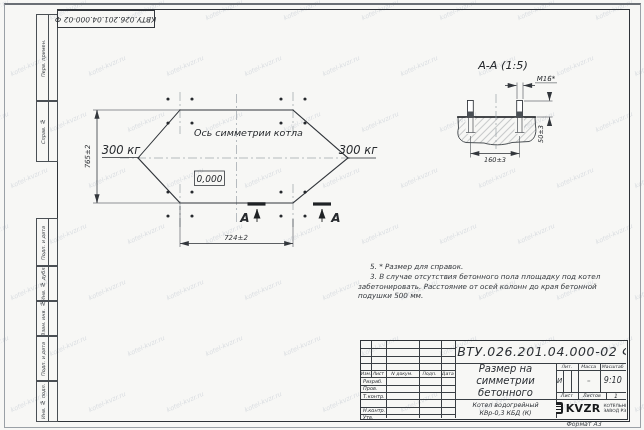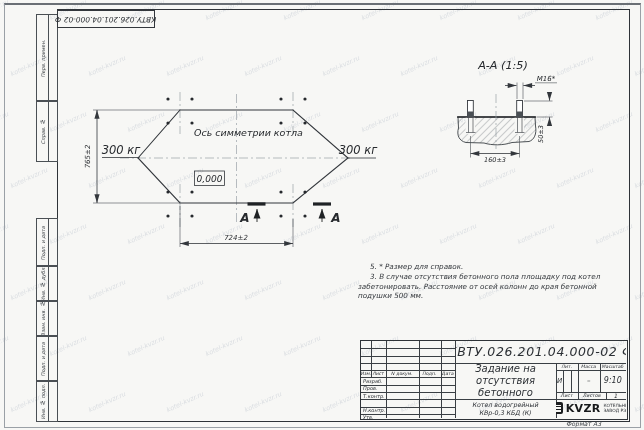--- a/index.html
+++ b/index.html
@@ -332,22 +332,22 @@
   <div class="cell" style="left:57.5px;top:29.1px;width:22px;height:7.3px;font-size:4.6px;">Подп.</div>
   <div class="cell" style="left:79.5px;top:29.1px;width:14.5px;height:7.3px;font-size:4.6px;">Дата</div>
 
   <div class="cell lbl" style="left:0;top:36.4px;width:24.5px;height:7.2px;font-size:5px;">Разраб.</div>
   <div class="cell lbl" style="left:0;top:43.6px;width:24.5px;height:7.3px;font-size:5px;">Пров.</div>
   <div class="cell lbl" style="left:0;top:50.9px;width:24.5px;height:7.3px;font-size:5px;">Т.контр.</div>
   <div class="cell lbl" style="left:0;top:65.5px;width:24.5px;height:7.2px;font-size:5px;">Н.контр.</div>
   <div class="cell lbl" style="left:0;top:72.7px;width:24.5px;height:7.3px;font-size:5px;">Утв.</div>
 
   <div class="cell doc-title" style="left:94px;top:21.8px;width:101px;height:36.4px;">
-    <span>Задание на</span>
-    <span>отсутствия</span>
+    <span>Размер на</span>
+    <span>симметрии</span>
     <span>бетонного</span>
   </div>
   <div class="cell product" style="left:94px;top:58.2px;width:101px;height:19px;">
     <span>Котел водогрейный</span>
     <span>КВр-0,3 КБД (К)</span>
   </div>
 
   <div class="cell" style="left:195px;top:21.8px;width:21.8px;height:7.3px;font-size:4.6px;">Лит.</div>
   <div class="cell" style="left:216.8px;top:21.8px;width:21.8px;height:7.3px;font-size:4.6px;">Масса</div>
   <div class="cell" style="left:238.6px;top:21.8px;width:26.4px;height:7.3px;font-size:4.6px;">Масштаб</div>

